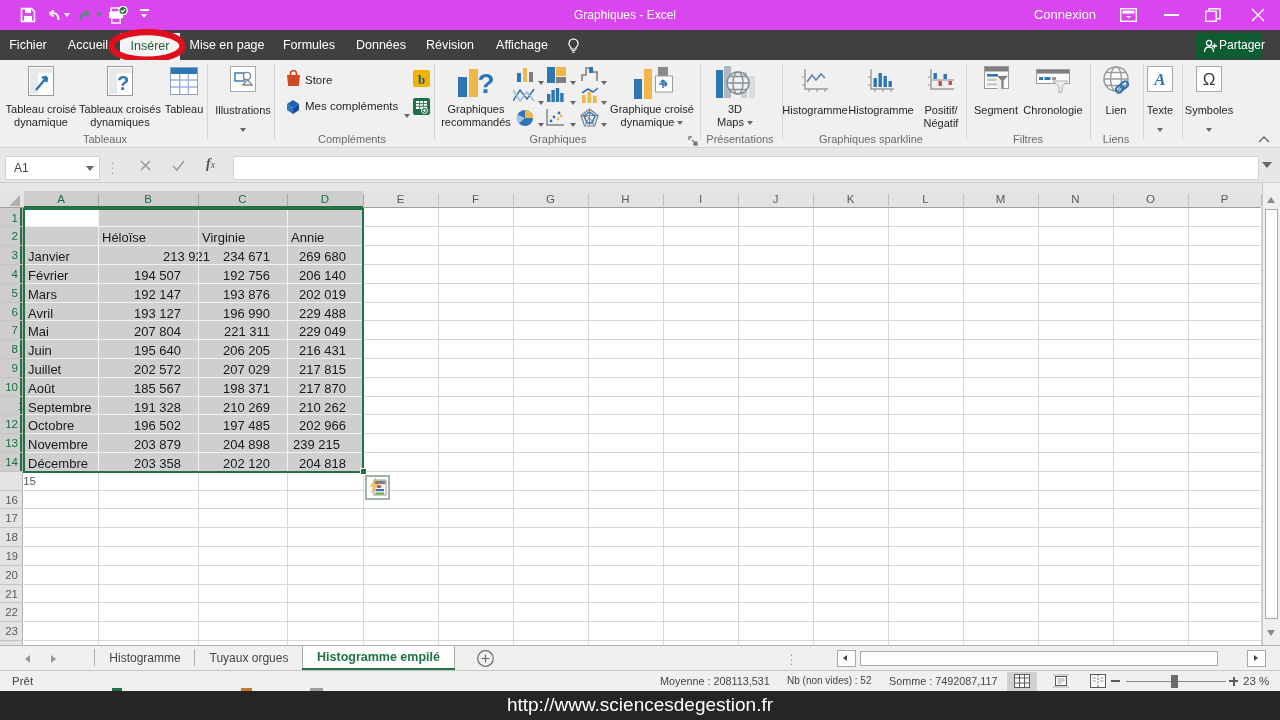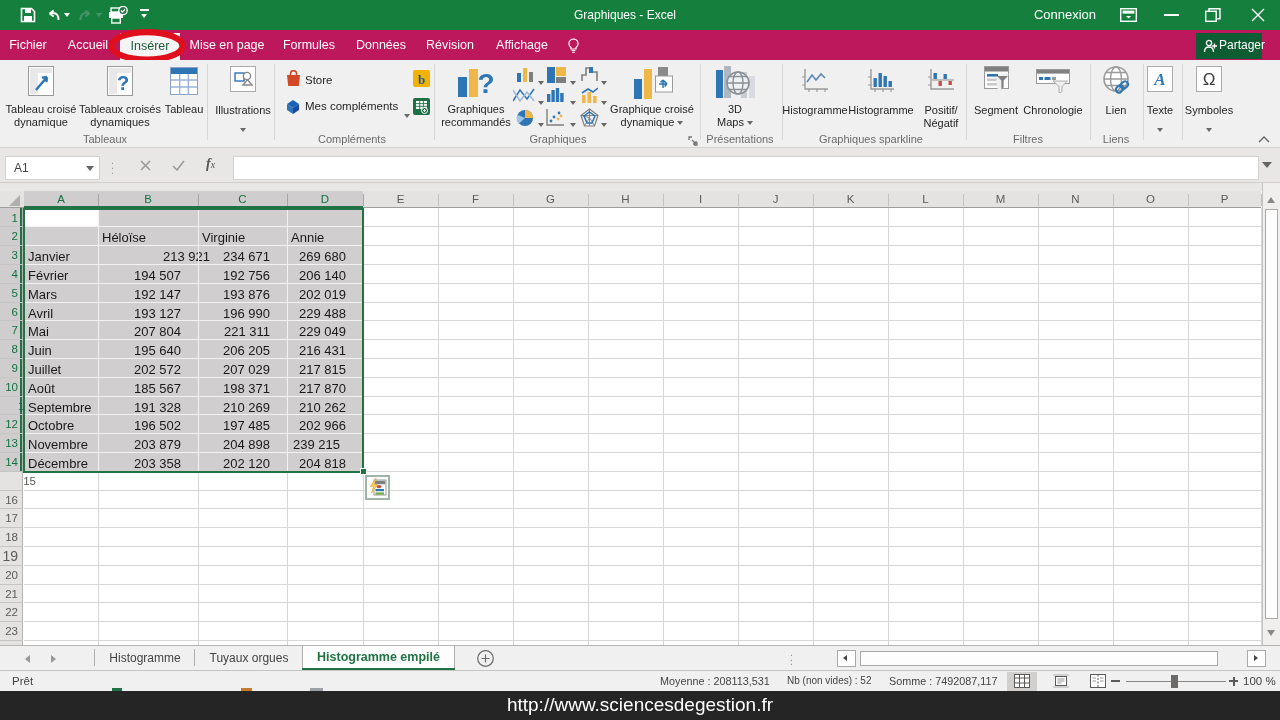--- a/index.html
+++ b/index.html
@@ -1,21 +1,21 @@
 <!DOCTYPE html>
 <html><head>
 <meta charset="utf-8">
 <style>
 * { margin:0; padding:0; box-sizing:border-box; }
 html,body { width:1280px; height:720px; overflow:hidden; }
 body { font-family:"Liberation Sans", sans-serif; position:relative; background:#fff; }
 .abs { position:absolute; }
 
-#titlebar { left:0; top:0; width:1280px; height:30px; background:#15803d; color:#fff; }
-#tabrow { left:0; top:30px; width:1280px; height:30px; background:#be185d; }
+#titlebar { left:0; top:0; width:1280px; height:30px; background:#d946ef; color:#fff; }
+#tabrow { left:0; top:30px; width:1280px; height:30px; background:#404040; }
 .rtab { position:absolute; top:0; height:30px; line-height:30px; color:#fff; font-size:12.5px; text-align:center; }
 #activetab { position:absolute; left:120px; top:3px; width:60px; height:27px; background:#f5f4f4; color:#1e5c3a; font-size:12.5px; text-align:center; line-height:27px; }
 
 #ribbon { left:0; top:60px; width:1280px; height:88px; background:#f1f0f0; border-bottom:1px solid #d5d2ce; }
 .gsep { position:absolute; top:4px; height:76px; width:1px; background:#d8d5d2; }
 .glabel { position:absolute; top:73px; font-size:11px; color:#6a6a6a; text-align:center; white-space:nowrap; }
 .blabel { position:absolute; font-size:11px; color:#262626; text-align:center; white-space:nowrap; line-height:13px; }
 .dar { display:inline-block; width:0; height:0; border-left:3px solid transparent; border-right:3px solid transparent; border-top:4px solid #686868; vertical-align:middle; }
 
 #fbar { left:0; top:148px; width:1280px; height:35px; background:#e9e7e6; border-bottom:1px solid #d0cdca; }
@@ -401,21 +401,21 @@
 <div class="abs" style="left:0;top:268.9px;width:21px;height:18.8px;font-size:11.5px;color:#13713e;text-align:right;line-height:20.5px;padding-right:3px">14</div>
 <div class="abs" style="left:0;top:287.7px;width:23px;height:1px;background:#c6c4c2"></div>
 <div class="abs" style="left:0;top:287.7px;width:39px;height:18.8px;font-size:11.5px;color:#5c5b5a;text-align:right;line-height:20.5px;padding-right:3px">15</div>
 <div class="abs" style="left:0;top:306.5px;width:23px;height:1px;background:#c6c4c2"></div>
 <div class="abs" style="left:0;top:306.5px;width:21px;height:18.8px;font-size:11.5px;color:#5c5b5a;text-align:right;line-height:20.5px;padding-right:3px">16</div>
 <div class="abs" style="left:0;top:325.3px;width:23px;height:1px;background:#c6c4c2"></div>
 <div class="abs" style="left:0;top:325.3px;width:21px;height:18.8px;font-size:11.5px;color:#5c5b5a;text-align:right;line-height:20.5px;padding-right:3px">17</div>
 <div class="abs" style="left:0;top:344.1px;width:23px;height:1px;background:#c6c4c2"></div>
 <div class="abs" style="left:0;top:344.1px;width:21px;height:18.8px;font-size:11.5px;color:#5c5b5a;text-align:right;line-height:20.5px;padding-right:3px">18</div>
 <div class="abs" style="left:0;top:362.9px;width:23px;height:1px;background:#c6c4c2"></div>
-<div class="abs" style="left:0;top:362.9px;width:21px;height:18.8px;font-size:14px;color:#5c5b5a;text-align:right;line-height:20.5px;padding-right:3px">19</div>
+<div class="abs" style="left:0;top:362.9px;width:21px;height:18.8px;font-size:11px;color:#5c5b5a;text-align:right;line-height:20.5px;padding-right:3px">19</div>
 <div class="abs" style="left:0;top:381.7px;width:23px;height:1px;background:#c6c4c2"></div>
 <div class="abs" style="left:0;top:381.7px;width:21px;height:18.8px;font-size:11.5px;color:#5c5b5a;text-align:right;line-height:20.5px;padding-right:3px">20</div>
 <div class="abs" style="left:0;top:400.5px;width:23px;height:1px;background:#c6c4c2"></div>
 <div class="abs" style="left:0;top:400.5px;width:21px;height:18.8px;font-size:11.5px;color:#5c5b5a;text-align:right;line-height:20.5px;padding-right:3px">21</div>
 <div class="abs" style="left:0;top:419.3px;width:23px;height:1px;background:#c6c4c2"></div>
 <div class="abs" style="left:0;top:419.3px;width:21px;height:18.8px;font-size:11.5px;color:#5c5b5a;text-align:right;line-height:20.5px;padding-right:3px">22</div>
 <div class="abs" style="left:0;top:438.1px;width:23px;height:1px;background:#c6c4c2"></div>
 <div class="abs" style="left:0;top:438.1px;width:21px;height:18.8px;font-size:11.5px;color:#5c5b5a;text-align:right;line-height:20.5px;padding-right:3px">23</div>
 <div class="abs" style="left:0;top:456.9px;width:23px;height:1px;background:#c6c4c2"></div>
 <div class="abs" style="left:24px;top:24.5px;width:339px;height:263.2px;background:#d0cece"></div>
@@ -583,18 +583,18 @@
 <svg class="abs" style="left:1090px;top:3px" width="16" height="14" viewBox="0 0 16 14">
       <rect x="0.5" y="0.5" width="15" height="13" fill="#fdfdfd" stroke="#5a5a5a"></rect>
       <path d="M8 0.5v13" stroke="#5a5a5a" stroke-width="1" stroke-dasharray="2 1.5"></path>
       <path d="M2.5 4h3.5M2.5 7h3.5M10 4h3.5M10 7h3.5" stroke="#9a9a9a" stroke-width="1"></path>
     </svg>
 <div class="abs" style="left:1111px;top:9px;width:9px;height:2px;background:#5a5a5a"></div>
 <div class="abs" style="left:1126px;top:10px;width:100px;height:1px;background:#8a8886"></div>
 <div class="abs" style="left:1171px;top:4px;width:7px;height:13px;background:#6d6b69"></div>
 <div class="abs" style="left:1229px;top:9px;width:9px;height:2px;background:#5a5a5a"></div>
 <div class="abs" style="left:1232.5px;top:5.5px;width:2px;height:9px;background:#5a5a5a"></div>
-<div class="abs" style="left:1243px;top:0;height:20px;line-height:20px;font-size:11.5px">100 %</div>
+<div class="abs" style="left:1243px;top:0;height:20px;line-height:20px;font-size:11.5px">23 %</div>
   </div>
 <div class="abs" style="left:112px;top:688px;width:10px;height:3px;background:#1e7145"></div>
 <div class="abs" style="left:241px;top:688px;width:11px;height:3px;background:#c57a2e"></div>
 <div class="abs" style="left:310px;top:688px;width:13px;height:3px;background:#9aa0a6"></div>
 <div class="abs" id="blackbar">http://www.sciencesdegestion.fr</div>
 
 </body></html>

